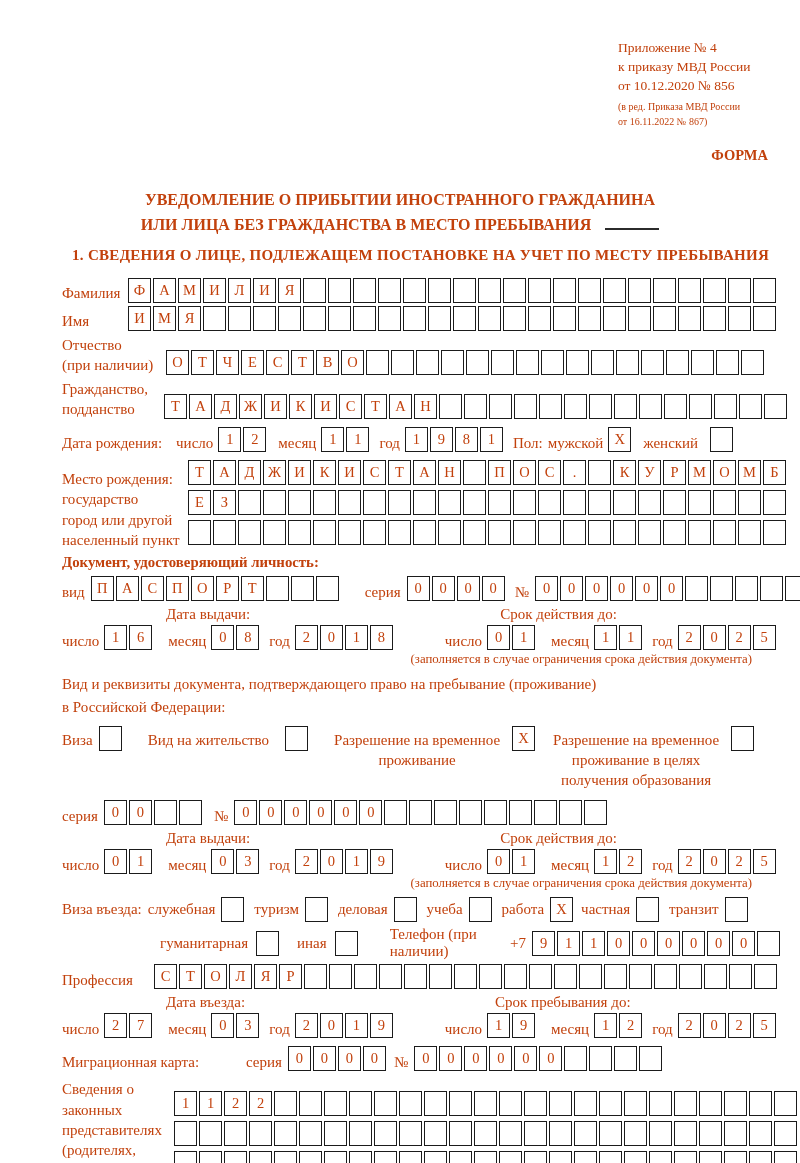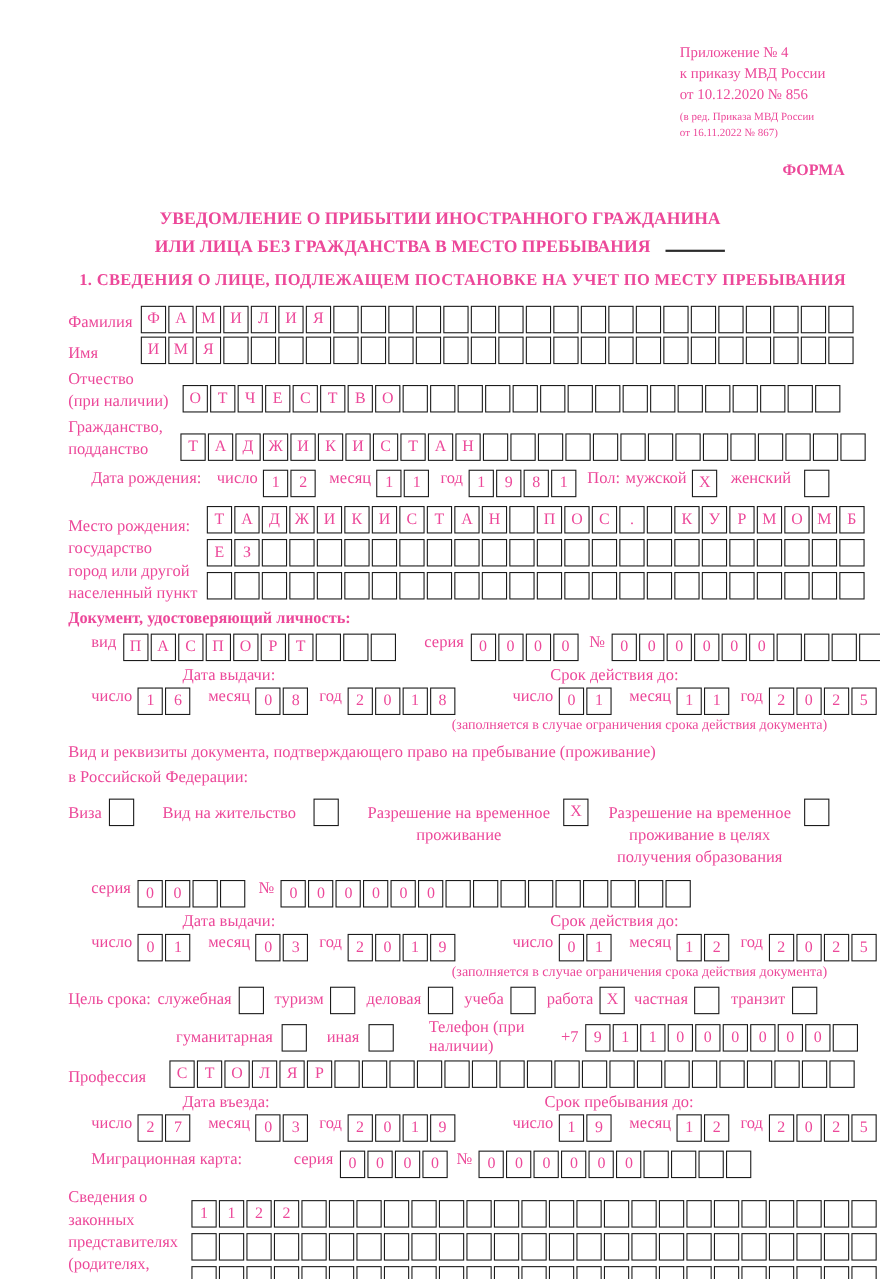--- a/index.html
+++ b/index.html
@@ -1,16 +1,16 @@
 <!DOCTYPE html>
 <html><head>
 <meta charset="utf-8">
 <style>
   html,body{margin:0;padding:0;background:#fff;}
-  .page{position:relative;width:800px;height:1163px;background:#fff;color:#ec4899;
+  .page{position:relative;width:800px;height:1163px;background:#fff;color:#c2410c;
         font-family:"Liberation Serif",serif;overflow:hidden;}
   .doc-ref{position:absolute;left:618px;top:38px;font-size:13.5px;line-height:1.42;}
   .doc-ref .small{font-size:10px;}
   .doc-ref .gap-top{margin-top:5px;}
   .forma{position:absolute;right:32px;top:147px;font-weight:bold;font-size:14.5px;}
   .title{position:absolute;left:0;top:188px;width:800px;text-align:center;
          font-weight:bold;font-size:16px;line-height:1.55;}
   .blank-line{display:inline-block;width:54px;height:13px;border-bottom:2.5px solid #2b2b2b;margin-left:14px;}
   .sec-head{position:absolute;left:72px;top:247px;font-weight:bold;font-size:15px;letter-spacing:0.3px;text-align:center;}
   .form-body{position:absolute;left:62px;top:278px;width:720px;font-size:15px;}
@@ -24,21 +24,21 @@
   .stack .boxes{margin-bottom:5px;}
   .w66{width:66px;}.w104{width:104px;}.w102{width:102px;}.w126{width:126px;}
   .w92{width:92px;}.w112{width:112px;}.w160{width:160px;}
   .ml6{margin-left:6px;}.ml8{margin-left:8px;}.ml10{margin-left:10px;}.ml14{margin-left:14px;}
   .ml16{margin-left:16px;}.ml24{margin-left:24px;}.ml30{margin-left:30px;}
   .mr5{margin-right:5px;}.mr6{margin-right:6px;}
   .center-head{text-align:left;font-weight:bold;font-size:14.8px;margin:4px 0 5px 0;}
   .dheads{display:flex;font-size:15px;margin:5px 0 2px 0;}
   .dheads .h1{margin-left:104px;}
   .dheads .h2{margin-left:250px;}
-  .dline{display:flex;align-items:flex-start;margin-bottom:2px;margin-left:21px;}
+  .dline{display:flex;align-items:flex-end;margin-bottom:2px;}
   .dlbl{margin-right:5px;}
   .dpgap{width:50px;flex:none;}
   .note{font-size:12.8px;text-align:right;margin:1px 30px 6px 0;}
   .intro{line-height:1.55;margin-top:4px;}
   .optrow{display:flex;align-items:flex-start;margin:6px 0 10px 0;}
   .opt{display:flex;align-items:flex-start;}
   .olbl{padding-top:4px;line-height:1.35;}
   .olbl.ctr{text-align:center;}
   .goalrow{display:flex;align-items:center;margin-bottom:4px;}
   .lblcol{flex:none;line-height:1.35;padding-top:2px;}
@@ -506,21 +506,21 @@
       <span class="boxes">
           <span class="cbox">2</span>
           <span class="cbox">0</span>
           <span class="cbox">2</span>
           <span class="cbox">5</span>
         </span>
     </div>
     <div class="note">(заполняется в случае ограничения срока действия документа)</div>
 
     <div class="goalrow">
-      <span class="mr6">Цель срока:</span>
+      <span class="mr6">Виза въезда:</span>
       <span>служебная</span>
       <span class="boxes ml6">
           <span class="cbox"></span>
         </span>
       <span class="ml8">туризм</span>
       <span class="boxes ml6">
           <span class="cbox"></span>
         </span>
       <span class="ml8">деловая</span>
       <span class="boxes ml6">

